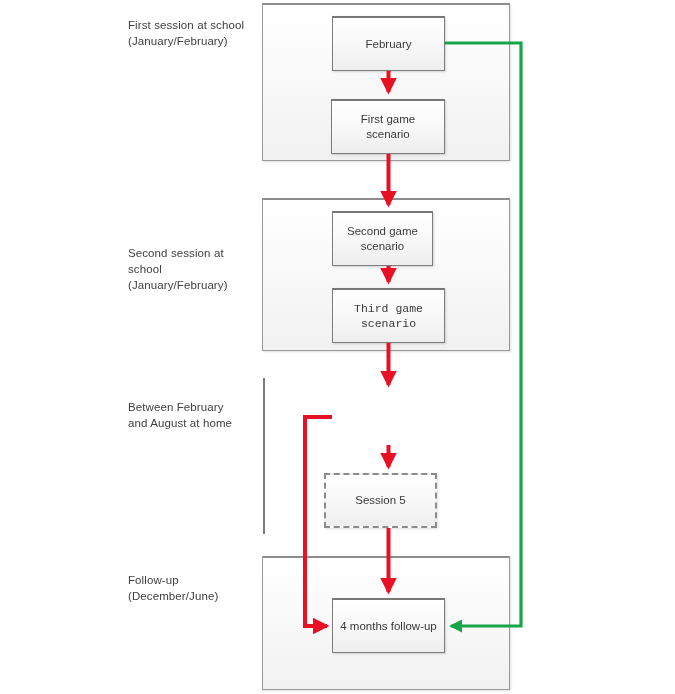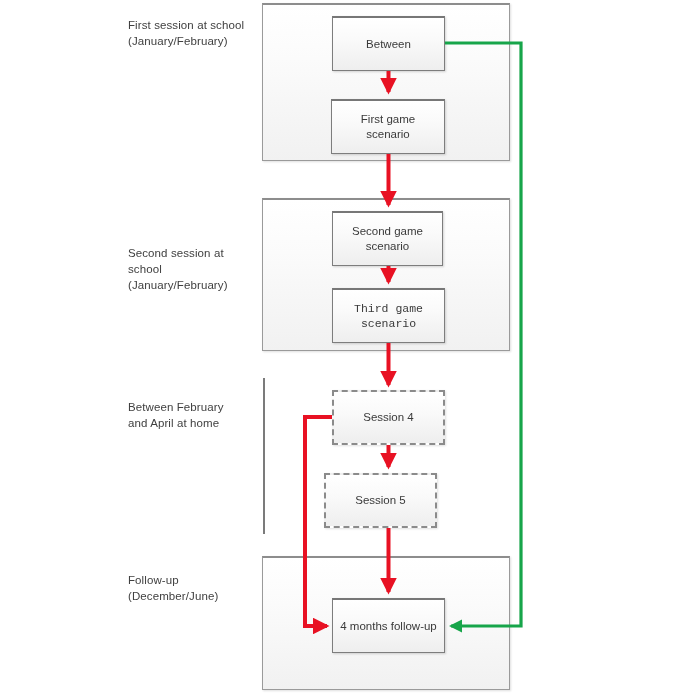--- a/index.html
+++ b/index.html
@@ -80,51 +80,48 @@
 <div id="canvas">
 
   <div class="phase-label" style="left:128px; top:17px; width:125px;">First session at school
 (January/February)</div>
 
   <div class="phase-label" style="left:128px; top:199px; width:125px;margin-top:46px;">Second session at
 school
 (January/February)</div>
 
   <div class="phase-label" style="left:128px; top:399px; width:125px;">Between February
-and April at home</div>
+and August at home</div>
 
   <div class="phase-label" style="left:128px; top:572px; width:140px;">Follow-up (December/June)</div>
 
   <div class="panel panel-top-edge" style="left:262px; top:3px; width:248px; height:158px;"></div>
 
   <div class="panel panel-top-edge" style="left:262px; top:198px; width:248px; height:153px;"></div>
 
   <div class="panel panel-top-edge" style="left:262px; top:556px; width:248px; height:134px;"></div>
 
   <div class="vbar" style="left:263px; top:378px; height:156px;"></div>
 
   <div class="node" style="left:332px; top:16px; width:113px; height:55px;">
-    <span>Between</span>
+    <span>February</span>
   </div>
 
   <div class="node" style="left:331px; top:99px; width:114px; height:55px;">
     <span>First game scenario</span>
   </div>
 
-  <div class="node" style="left:332px; top:211px; width:111px; height:55px;">
+  <div class="node" style="left:332px; top:211px; width:101px; height:55px;">
     <span>Second game scenario</span>
   </div>
 
   <div class="node" style="left:332px; top:288px; width:113px; height:55px;font-family:Liberation Mono, monospace;">
     <span>Third game scenario</span>
   </div>
 
-  <div class="node dashed" style="left:332px; top:390px; width:113px; height:55px;">
-    <span>Session 4</span>
-  </div>
 
   <div class="node dashed" style="left:324px; top:473px; width:113px; height:55px;">
     <span>Session 5</span>
   </div>
 
   <div class="node" style="left:332px; top:598px; width:113px; height:55px;">
     <span>4 months follow-up</span>
   </div>
 
   <svg id="wires" viewBox="0 0 675 694">

